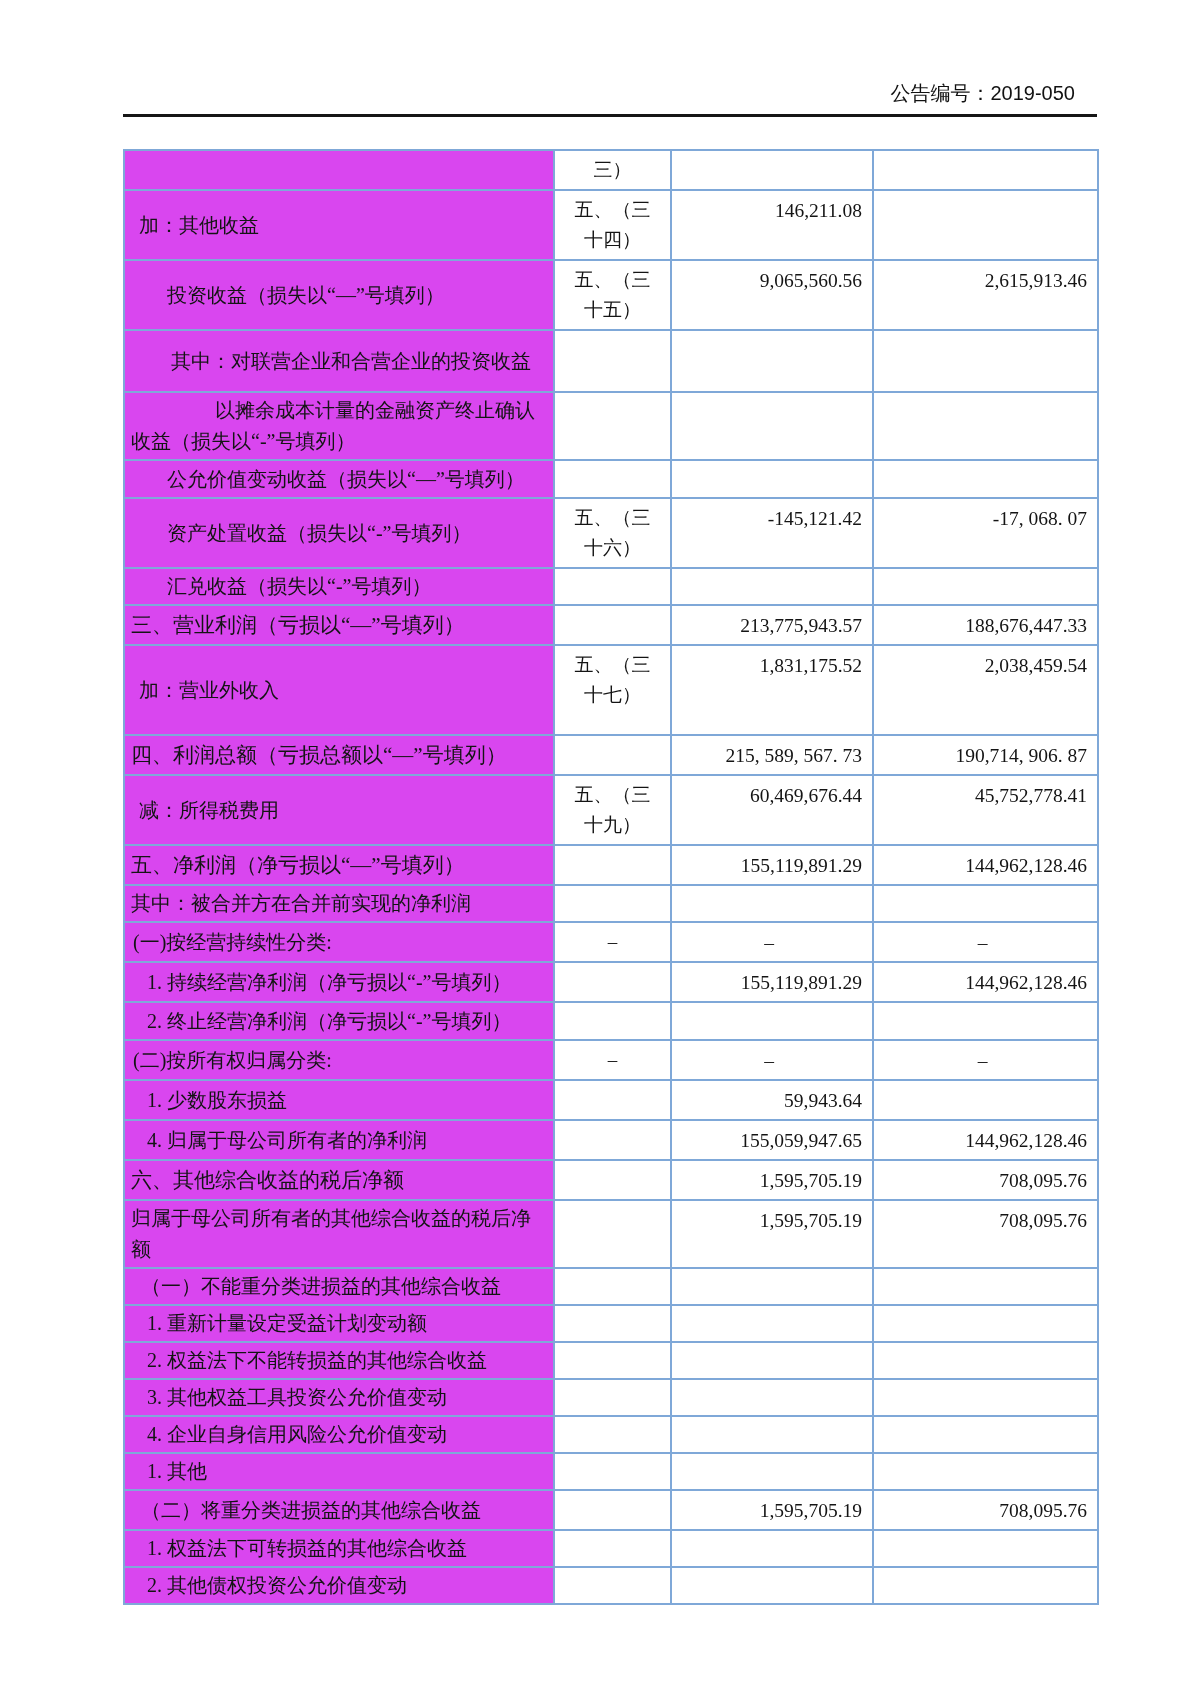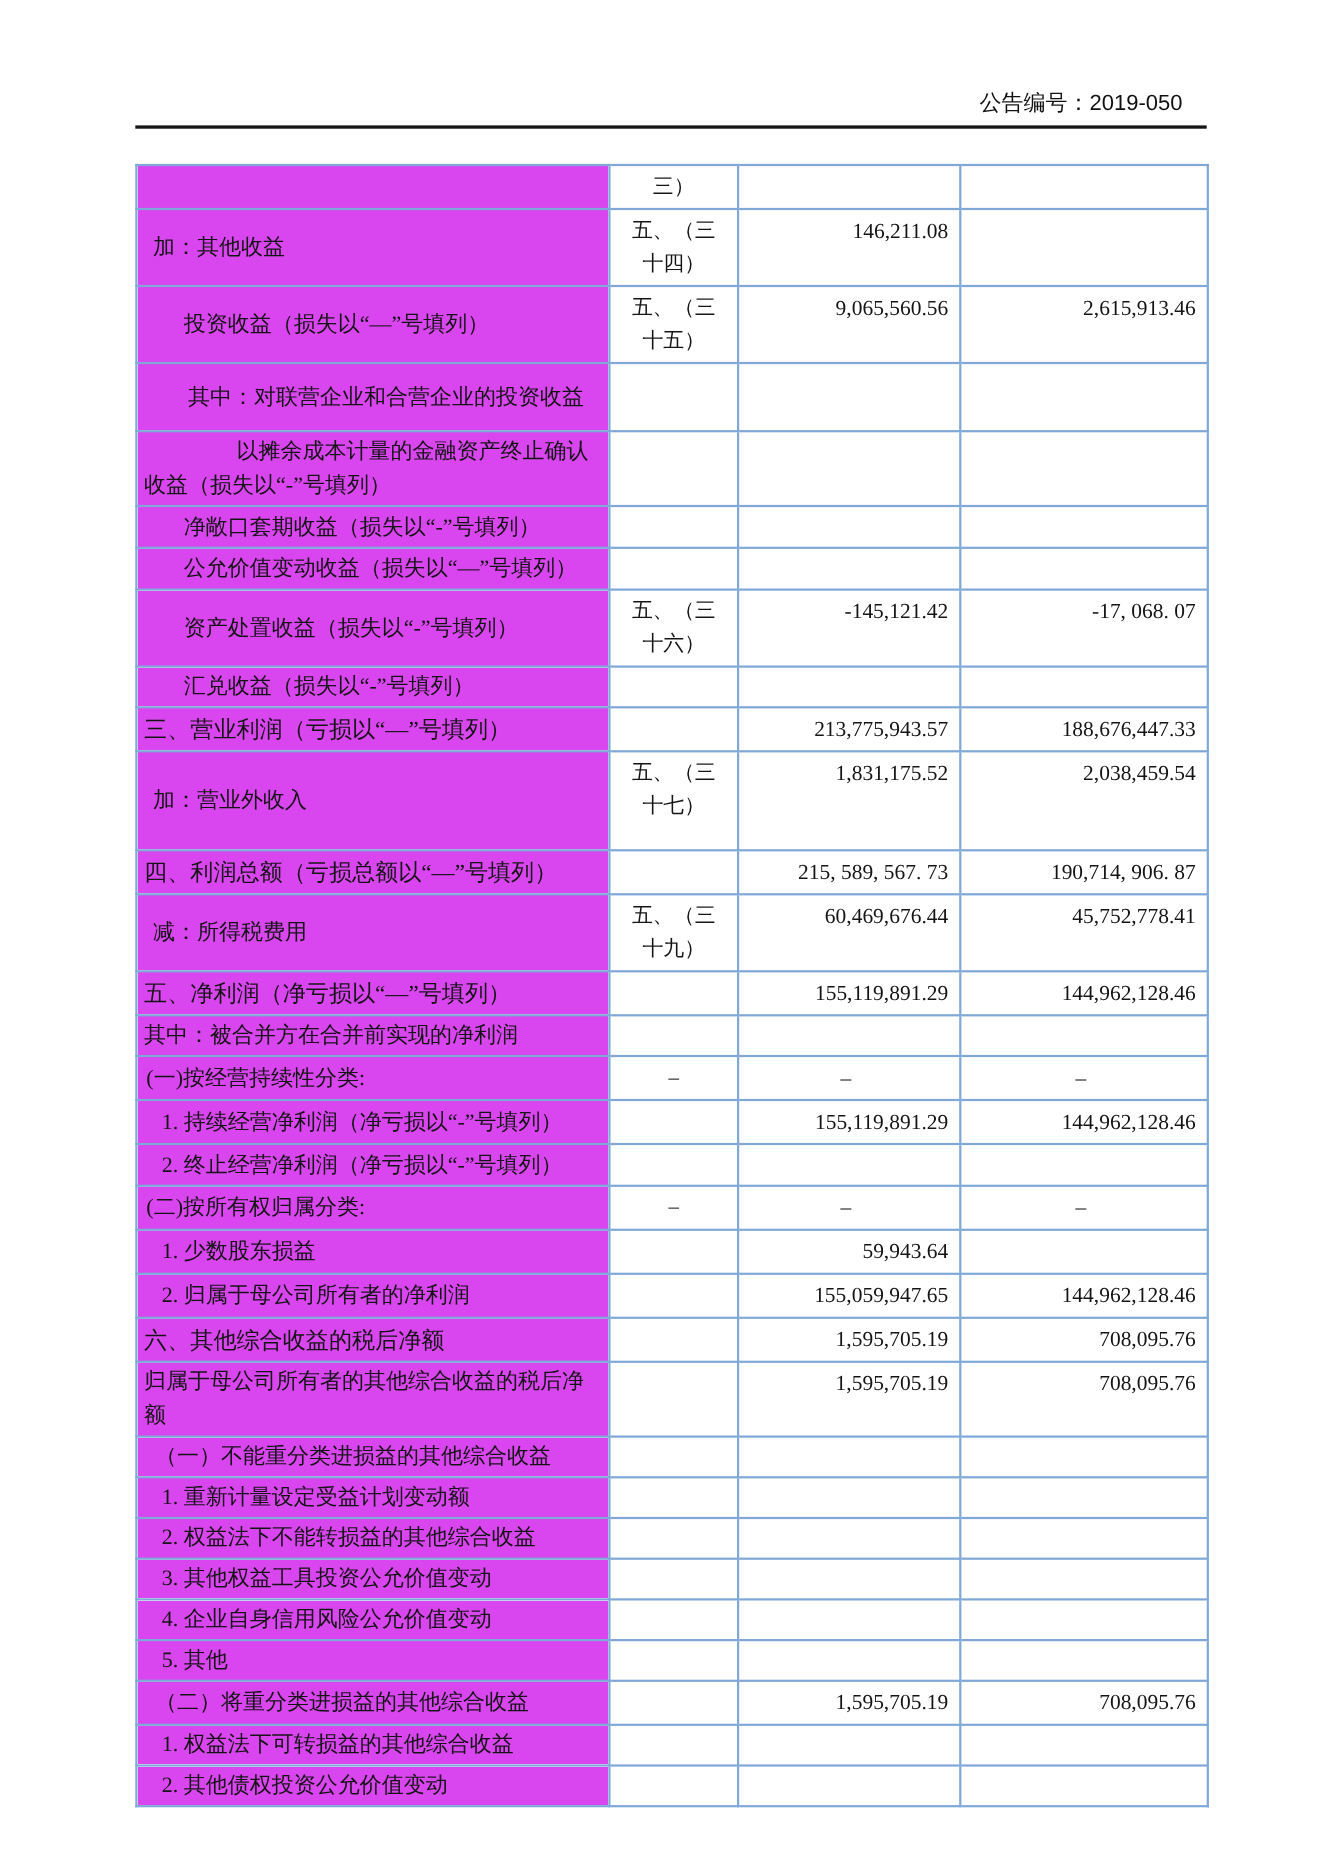--- a/index.html
+++ b/index.html
@@ -115,26 +115,20 @@
             <td class="amount-cell"></td>
             <td class="amount-cell"></td>
           </tr>
           <tr style="height: 62px;">
             <td class="label-cell" style="text-indent: 84px;">以摊余成本计量的金融资产终止确认收益（损失以“-”号填列）</td>
             <td class="note-cell"></td>
             <td class="amount-cell"></td>
             <td class="amount-cell"></td>
           </tr>
           <tr style="height: 38px;">
-            <td class="label-cell" style="text-indent: 36px;">净敞口套期收益（损失以“-”号填列）</td>
-            <td class="note-cell"></td>
-            <td class="amount-cell"></td>
-            <td class="amount-cell"></td>
-          </tr>
-          <tr style="height: 38px;">
             <td class="label-cell" style="text-indent: 36px;">公允价值变动收益（损失以“—”号填列）</td>
             <td class="note-cell"></td>
             <td class="amount-cell"></td>
             <td class="amount-cell"></td>
           </tr>
           <tr style="height: 64px;">
             <td class="label-cell" style="text-indent: 36px;">资产处置收益（损失以“-”号填列）</td>
             <td class="note-cell">五、（三十六）</td>
             <td class="amount-cell">-145,121.42</td>
             <td class="amount-cell">-17, 068. 07</td>
@@ -205,21 +199,21 @@
             <td class="amount-cell dash">–</td>
             <td class="amount-cell dash">–</td>
           </tr>
           <tr style="height: 36px;">
             <td class="label-cell" style="text-indent: 16px;">1. 少数股东损益</td>
             <td class="note-cell"></td>
             <td class="amount-cell">59,943.64</td>
             <td class="amount-cell"></td>
           </tr>
           <tr style="height: 31px;">
-            <td class="label-cell" style="text-indent: 16px;">2. 归属于母公司所有者的净利润</td>
+            <td class="label-cell" style="text-indent: 16px;">4. 归属于母公司所有者的净利润</td>
             <td class="note-cell"></td>
             <td class="amount-cell">155,059,947.65</td>
             <td class="amount-cell">144,962,128.46</td>
           </tr>
           <tr class="bold" style="height: 32px;">
             <td class="label-cell" style="text-indent: 0px;">六、其他综合收益的税后净额</td>
             <td class="note-cell"></td>
             <td class="amount-cell">1,595,705.19</td>
             <td class="amount-cell">708,095.76</td>
           </tr>
@@ -253,21 +247,21 @@
             <td class="amount-cell"></td>
             <td class="amount-cell"></td>
           </tr>
           <tr style="height: 33px;">
             <td class="label-cell" style="text-indent: 16px;">4. 企业自身信用风险公允价值变动</td>
             <td class="note-cell"></td>
             <td class="amount-cell"></td>
             <td class="amount-cell"></td>
           </tr>
           <tr style="height: 33px;">
-            <td class="label-cell" style="text-indent: 16px;">5. 其他</td>
+            <td class="label-cell" style="text-indent: 16px;">1. 其他</td>
             <td class="note-cell"></td>
             <td class="amount-cell"></td>
             <td class="amount-cell"></td>
           </tr>
           <tr style="height: 30px;">
             <td class="label-cell" style="text-indent: 10px;">（二）将重分类进损益的其他综合收益</td>
             <td class="note-cell"></td>
             <td class="amount-cell">1,595,705.19</td>
             <td class="amount-cell">708,095.76</td>
           </tr>

